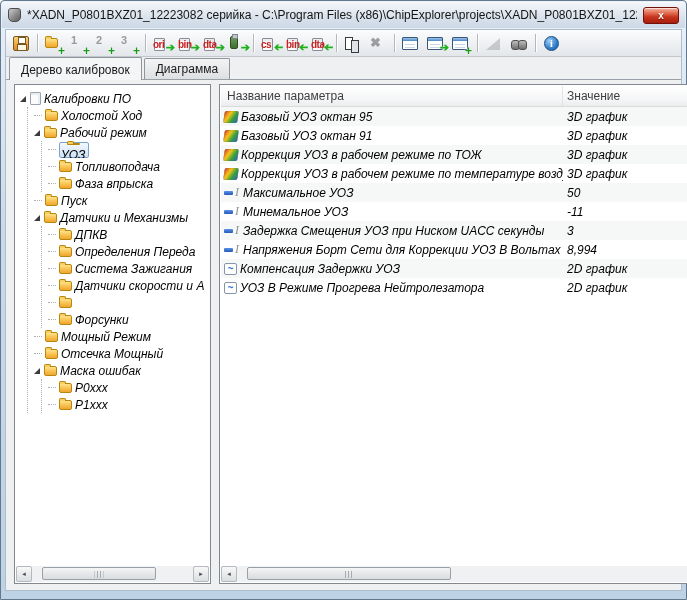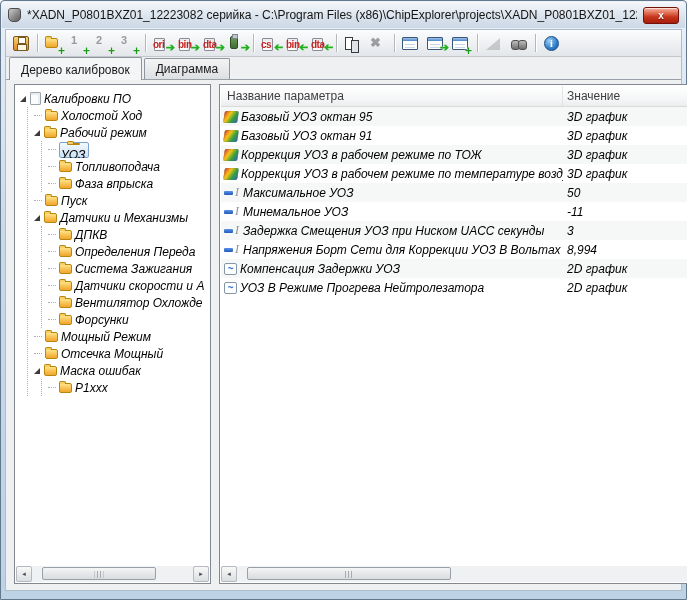--- a/index.html
+++ b/index.html
@@ -362,21 +362,20 @@
                       <div class="trow">
                         <span class="stub"></span>
                         <span class="i-folder"></span>
                         <span class="tlabel">Датчики скорости и А</span>
                       </div>
                     </div>
                     <div>
                       <div class="trow">
                         <span class="stub"></span>
                         <span class="i-folder"></span>
-                        <span class="tlabel">Вентилятор Охложде</span>
                       </div>
                     </div>
                     <div>
                       <div class="trow">
                         <span class="stub"></span>
                         <span class="i-folder"></span>
                         <span class="tlabel">Форсунки</span>
                       </div>
                     </div>
                   </div>
@@ -395,20 +394,27 @@
                     <span class="tlabel">Отсечка Мощный</span>
                   </div>
                 </div>
                 <div>
                   <div class="trow">
                     <span class="exp"></span>
                     <span class="i-folder"></span>
                     <span class="tlabel">Маска ошибак</span>
                   </div>
                   <div class="children">
+                    <div>
+                      <div class="trow">
+                        <span class="stub"></span>
+                        <span class="i-folder"></span>
+                        <span class="tlabel">P0xxx</span>
+                      </div>
+                    </div>
                     <div>
                       <div class="trow">
                         <span class="stub"></span>
                         <span class="i-folder"></span>
                         <span class="tlabel">P1xxx</span>
                       </div>
                     </div>
                   </div>
                 </div>
               </div>

